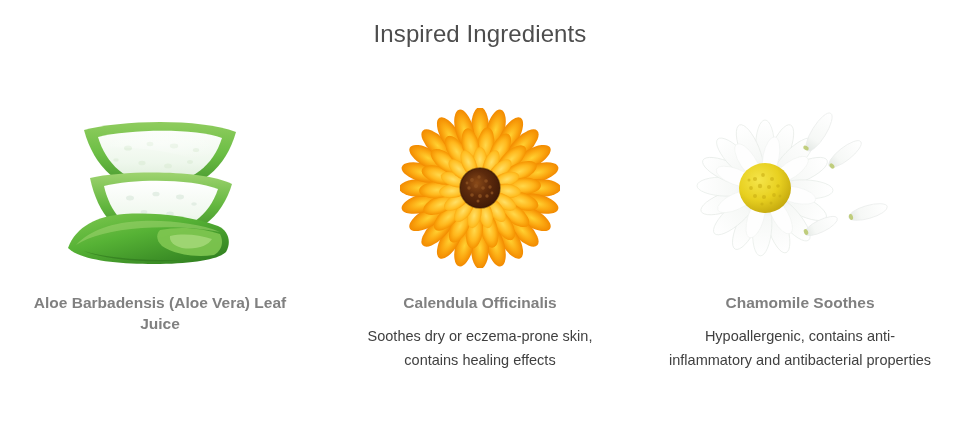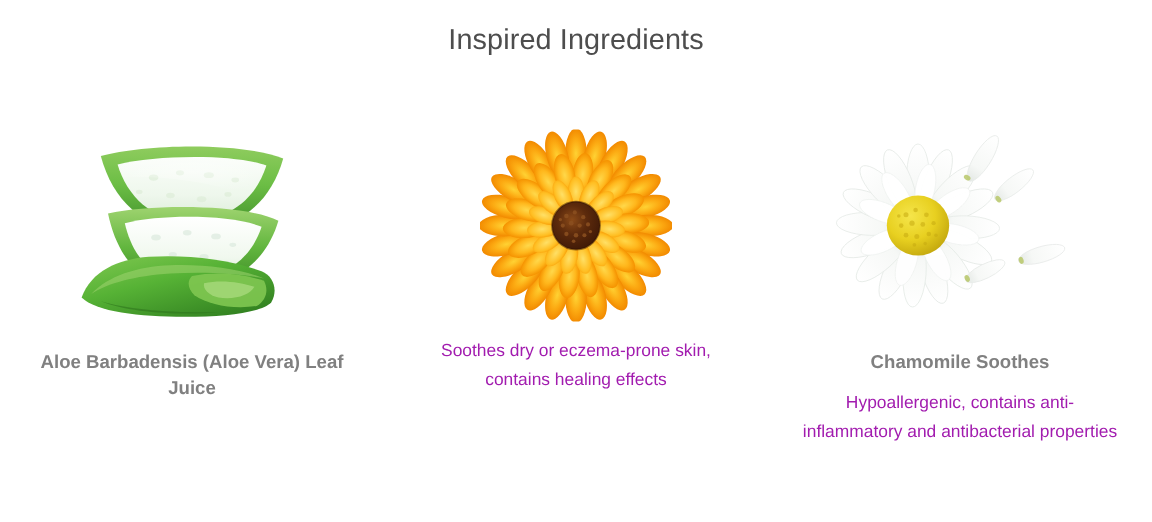--- a/index.html
+++ b/index.html
@@ -63,21 +63,21 @@
     font-weight: bold;
     color: #808080;
     text-align: center;
     line-height: 21px;
     width: 290px;
   }
   .ingredient-desc {
     margin-top: 11px;
     font-size: 14.5px;
     font-weight: normal;
-    color: #a21caf;
+    color: #404040;
     text-align: center;
     line-height: 24px;
     width: 250px;
   }
   .col-2 .ingredient-desc,
   .col-3 .ingredient-desc {
     width: 262px;
   }
 </style>
 </head>
@@ -270,20 +270,21 @@
               <circle cx="0" cy="8" r="1.9"></circle>
               <circle cx="7" cy="8" r="1.7"></circle>
               <circle cx="-2" cy="13" r="1.5"></circle>
               <circle cx="12" cy="5" r="1.4"></circle>
               <circle cx="-13" cy="-5" r="1.4"></circle>
             </g>
             <circle cx="0" cy="0" r="20" fill="none" stroke="#2f1204" stroke-width="1.5" opacity="0.5"></circle>
           </g>
         </svg>
       </div>
+      <div class="ingredient-name">Calendula Officinalis</div>
       <div class="ingredient-desc">Soothes dry or eczema-prone skin, contains healing effects</div>
     </div>
 
     <div class="column col-3">
       <div class="media">
         <svg width="215" height="155" viewBox="0 0 215 155" aria-hidden="true">
           <defs>
             <linearGradient id="chamPetal" x1="0" y1="0" x2="0" y2="1">
               <stop offset="0%" stop-color="#ffffff"></stop>
               <stop offset="70%" stop-color="#f6f8f6"></stop>

